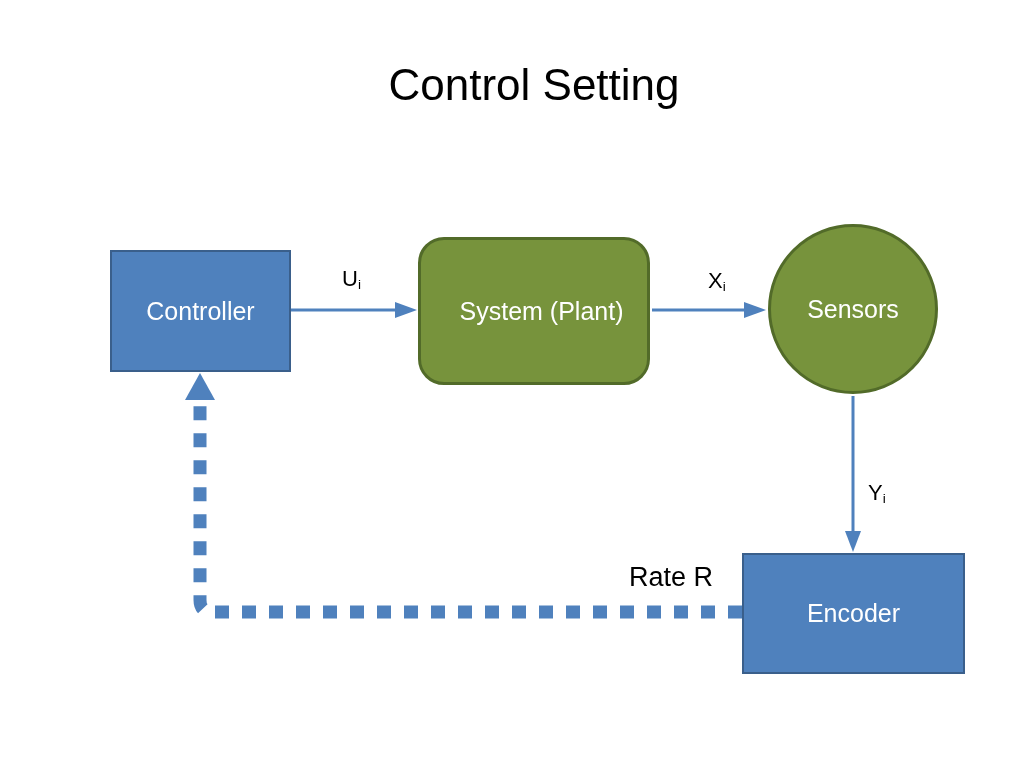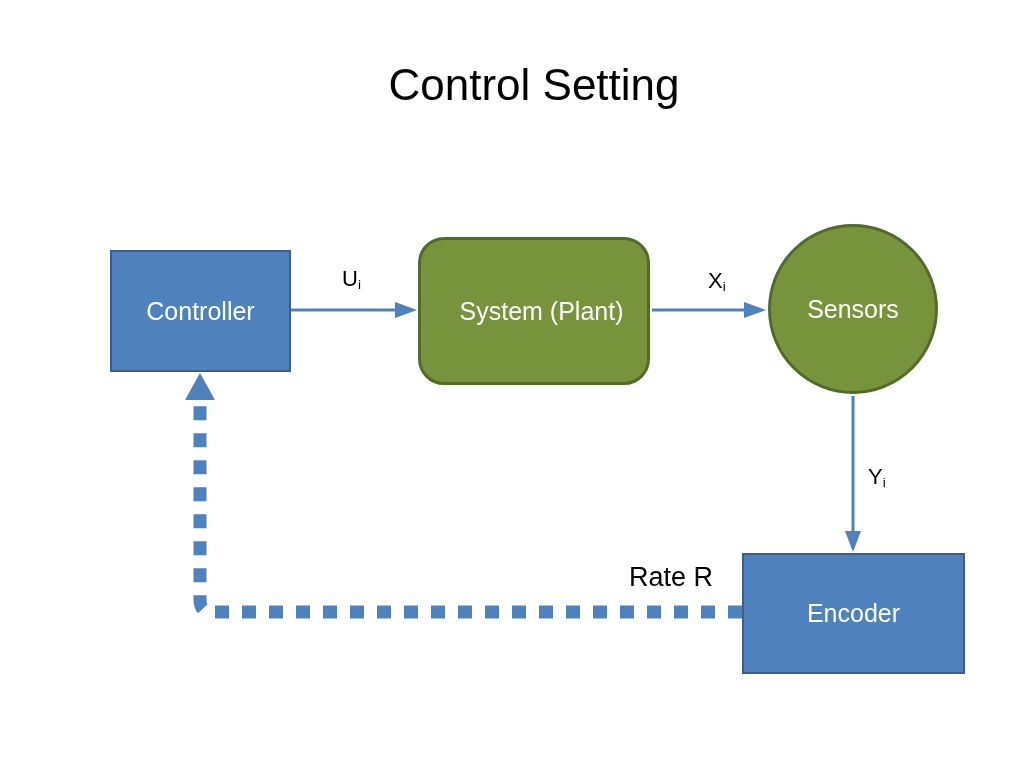--- a/index.html
+++ b/index.html
@@ -24,21 +24,21 @@
   #node-controller{left:110px;top:250px;width:181px;height:122px;}
   #node-system{left:418px;top:237px;width:232px;height:148px;}
   #node-sensors{left:768px;top:224px;width:170px;height:170px;}
   #node-encoder{left:742px;top:553px;width:223px;height:121px;}
   .edge-label{
     position:absolute;color:var(--label-text);font-size:22px;white-space:nowrap;
   }
   .edge-label .sub{font-size:0.62em;vertical-align:-0.25em;}
   #label-ui{left:342px;top:266px;}
   #label-xi{left:696px;top:268px;margin-left:12px;}
-  #label-yi{left:868px;top:464px;}
+  #label-yi{left:868px;top:480px;}
   #label-rate{left:629px;top:562px;font-size:27px;text-align:right;}
   svg.wires{position:absolute;left:0;top:0;width:1024px;height:768px;pointer-events:none;}
 </style>
 </head>
 <body>
 
 <div class="canvas">
 
   <div class="slide-title">Control Setting</div>
 

